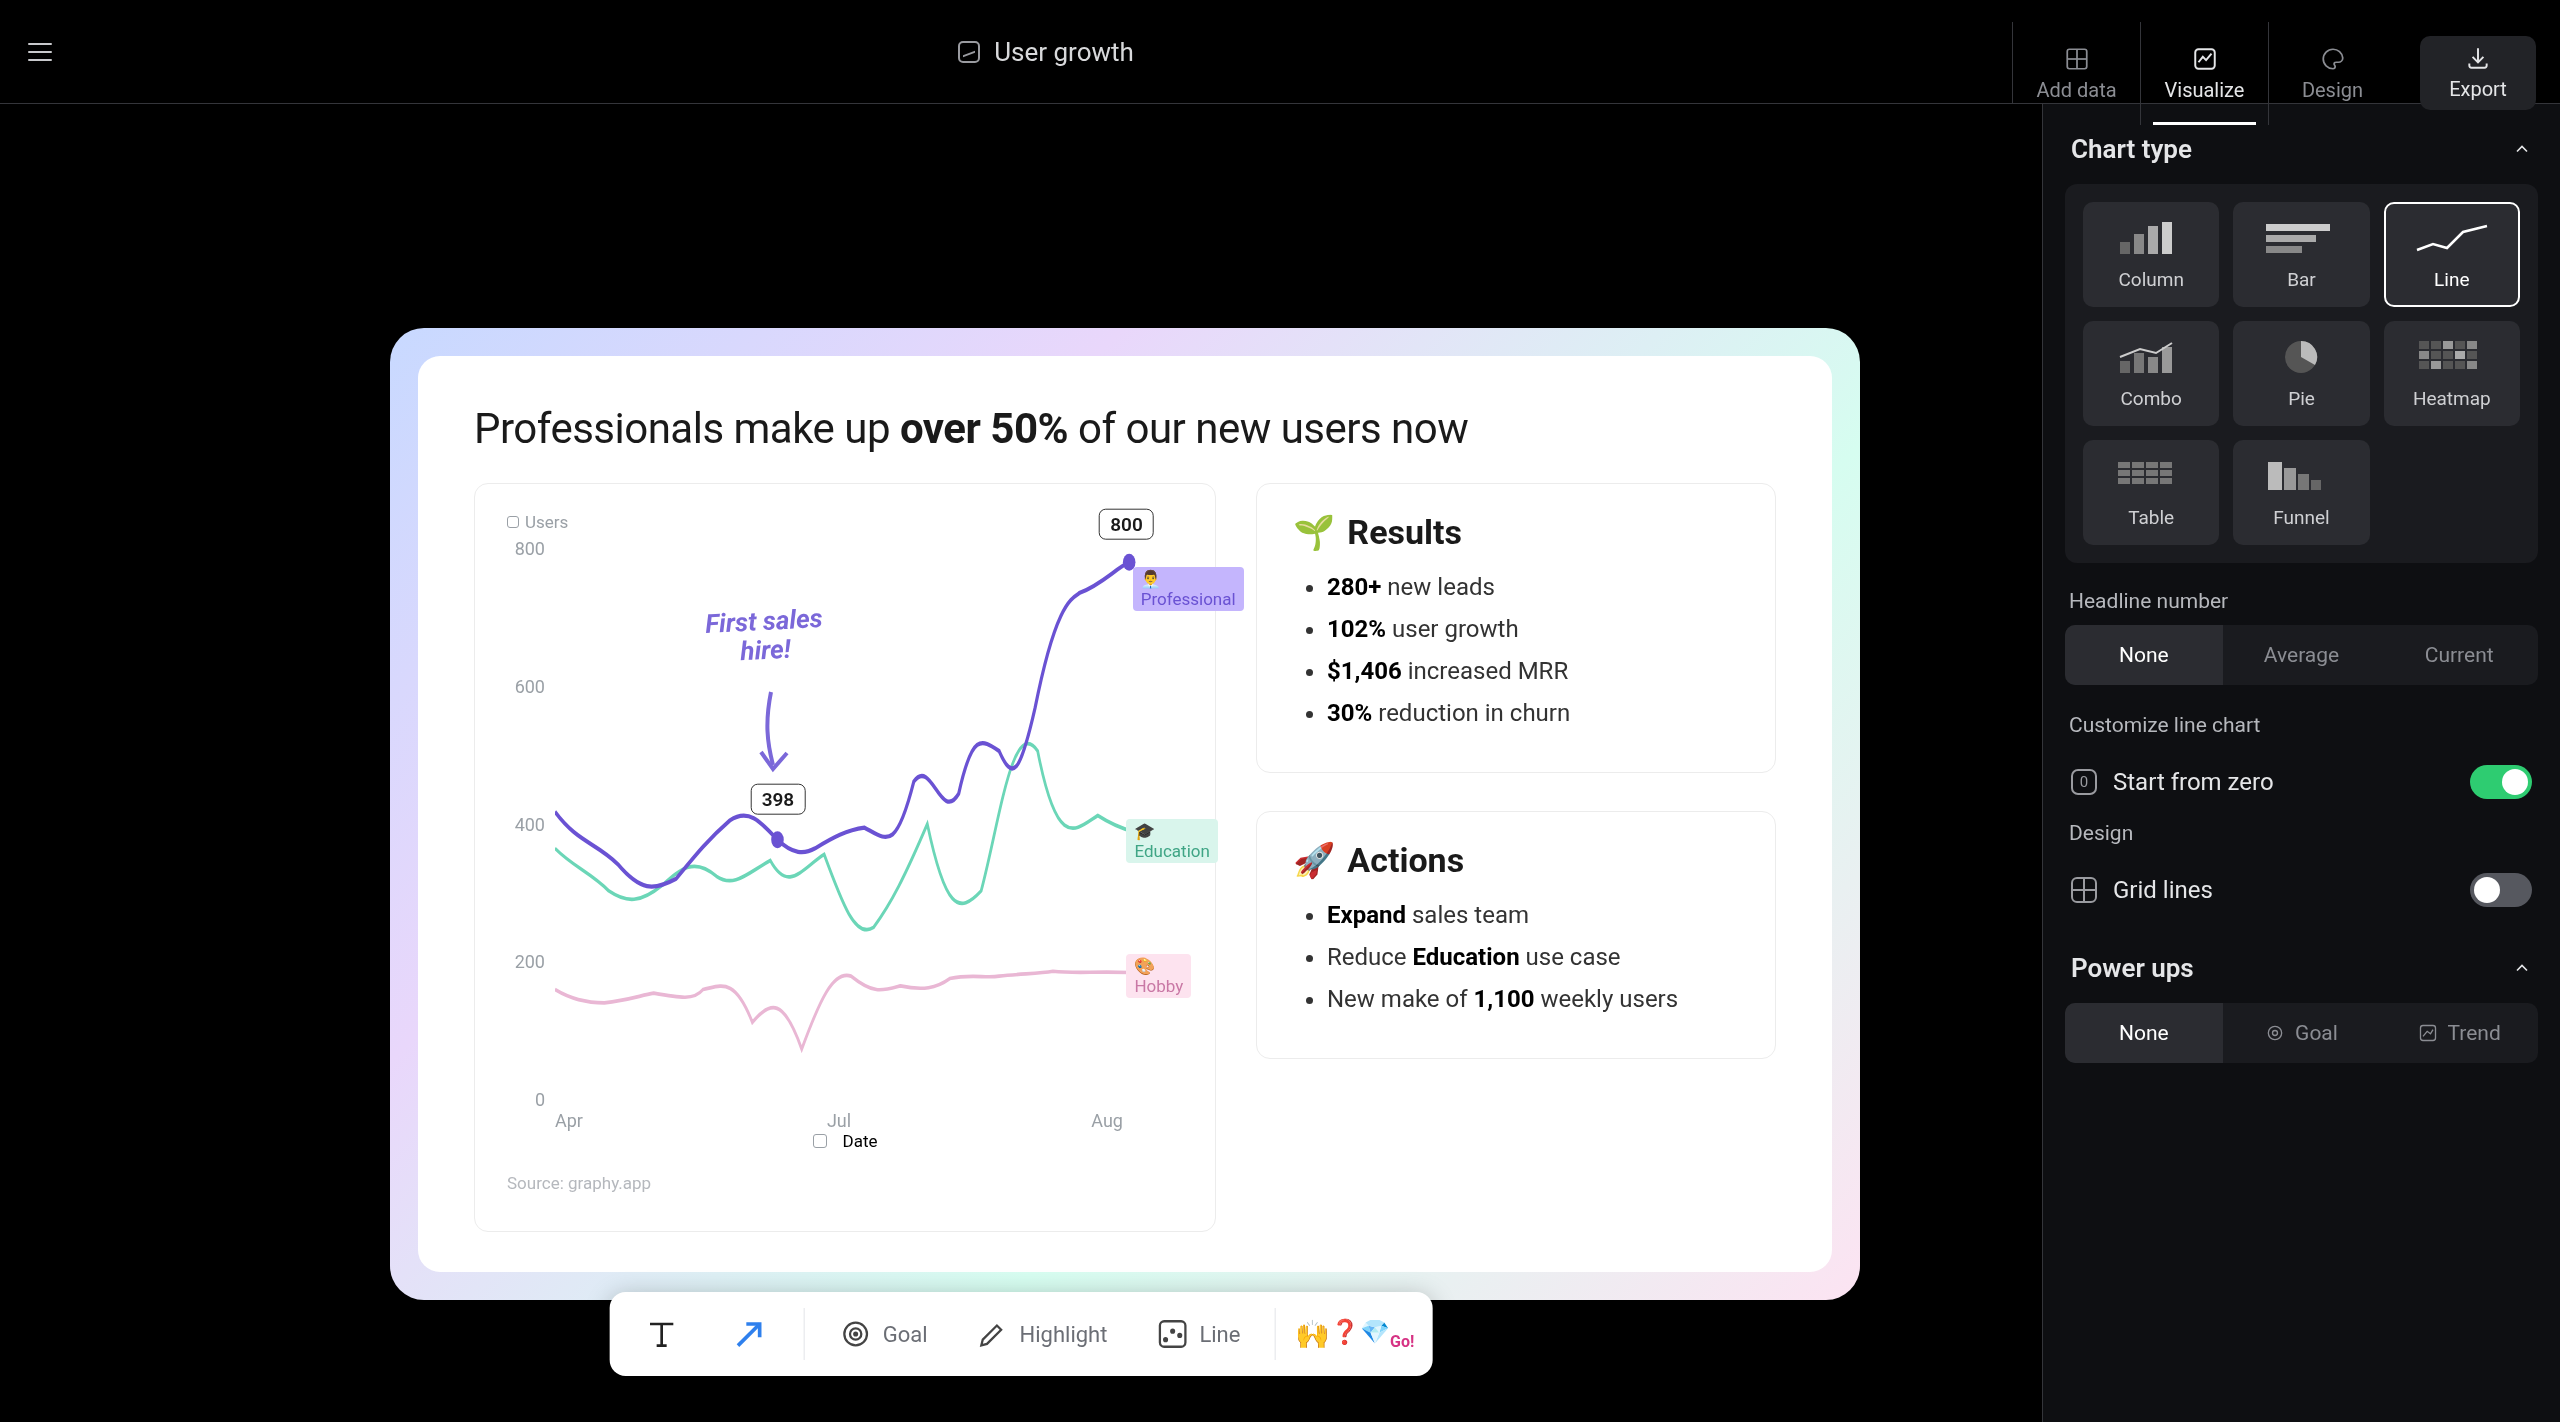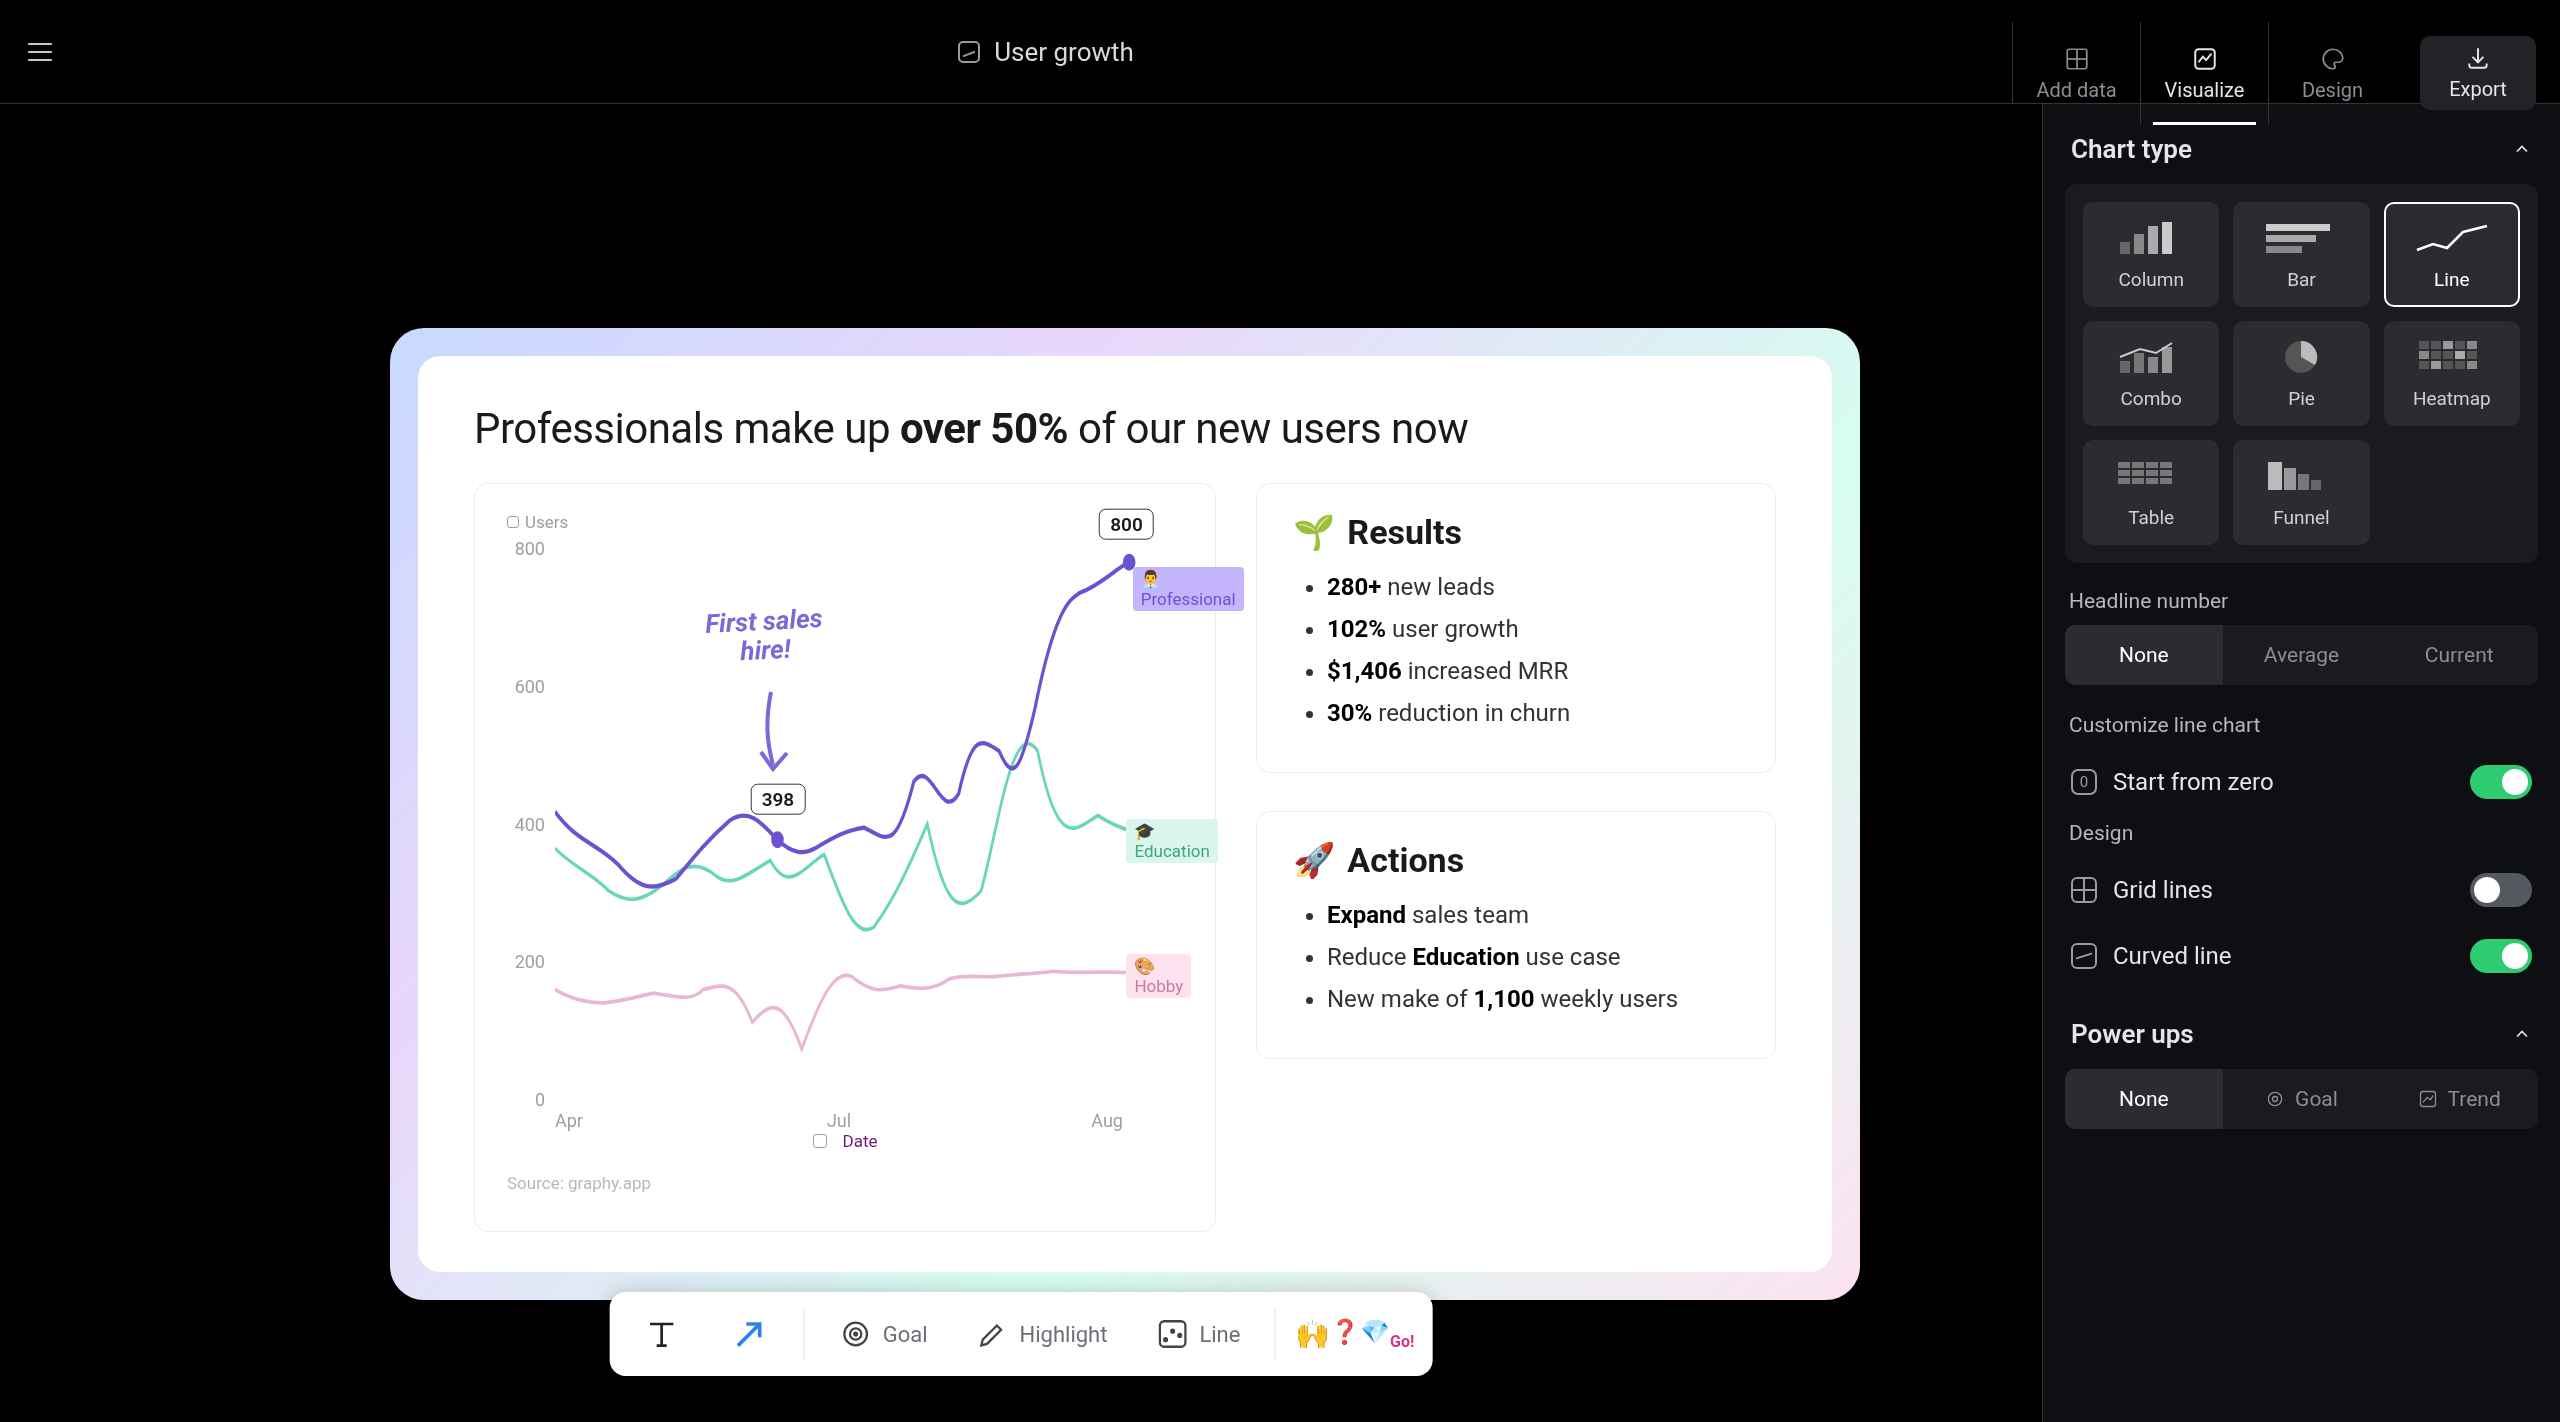--- a/index.html
+++ b/index.html
@@ -134,21 +134,21 @@
   .side-boxes { flex:1; display:flex; flex-direction:column; gap:38px; }
   .info-box { border:1px solid #ececec; border-radius:14px; padding:28px 36px 30px 36px;}
   .info-box h3 { margin:0 0 14px 0; font-size:34px; font-weight:700; display:flex; align-items:center; gap:12px;}
   .info-box ul { margin:8px; padding-left:26px; font-size:24px; line-height:1.75; color:#333;}
   .info-box ul b { color:#000; }
   .chart-ylabel { font-size:17px; color:#9aa0a6; display:flex; align-items:center; gap:6px; margin-bottom:6px;}
   .chart-ylabel .sq { width:12px; height:12px; border:1.5px solid #9aa0a6; border-radius:3px; display:inline-block;}
   .chart-svg-wrap { flex:1; position:relative; }
   .chart-xlabels { display:flex; font-size:18px; color:#9aa0a6; padding-left:48px;}
   .chart-xlabels span { flex:1; }
-  .chart-xaxis-label { text-align:center; font-size:17px; color:#701a75; display:flex; justify-content:center; align-items:center; gap:16px;}
+  .chart-xaxis-label { text-align:center; font-size:17px; color:#000000; display:flex; justify-content:center; align-items:center; gap:16px;}
   .chart-source { font-size:17px; color:#b5b8bd; margin-top:22px;}
   .y-ticks { position:absolute; left:0; top:0; bottom:0; width:44px; display:flex; flex-direction:column; justify-content:space-between; font-size:18px; color:#9aa0a6; text-align:right; padding-right:6px;}
   .plot { position:absolute; left:48px; right:0; top:0; bottom:0; }
   .data-label { position:absolute; background:#fff; border:1.5px solid #333; border-radius:7px; padding:3px 10px; font-size:19px; font-weight:600; transform:translate(-50%,-130%);}
   .series-tag { position:absolute; font-size:17px; padding:2px 8px; border-radius:4px; transform:translateY(-50%);}
   .series-tag.prof { background:#c4b5fd; color:#6a52d3; }
   .series-tag.edu  { background:#d9f5ec; color:#3fa585; }
   .series-tag.hobby{ background:#fde3ef; color:#c978a5; }
   .annotation { position:absolute; color:#7b68d9; font-weight:700; font-size:26px; font-style:italic; text-align:center; line-height:1.1; transform:rotate(-3deg);}
   .arrow-ann { position:absolute; }
@@ -508,25 +508,20 @@
       <span>Start from zero</span>
       <div class="switch on"></div>
     </div>
 
     <div class="panel-label">Design</div>
     <div class="toggle-row">
       <span class="ico grid"></span>
       <span>Grid lines</span>
       <div class="switch off"></div>
     </div>
-    <div class="toggle-row">
-      <span class="ico curve"></span>
-      <span>Curved line</span>
-      <div class="switch on"></div>
-    </div>
 
     <div class="section-head" style="margin-top:18px;">
       <span>Power ups</span>
       <svg class="chev" width="20" height="20" viewBox="0 0 24 24" fill="none" stroke="#e5e6e8" stroke-width="2">
           <polyline points="6,15 12,9 18,15"></polyline>
         </svg>
     </div>
     <div class="seg">
       <div class="seg-btn active">None</div>
       <div class="seg-btn icseg">

